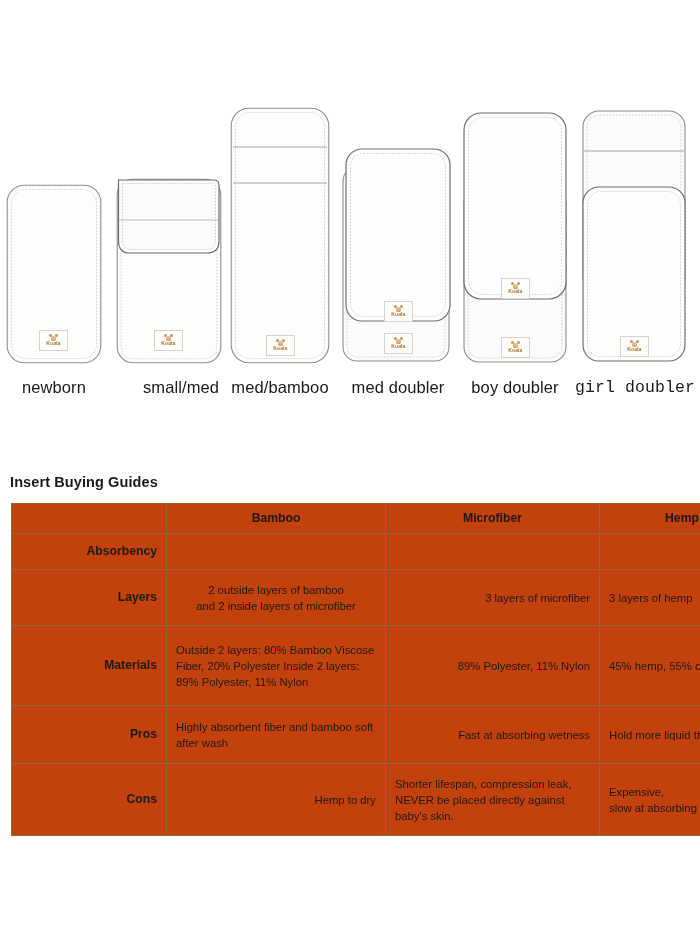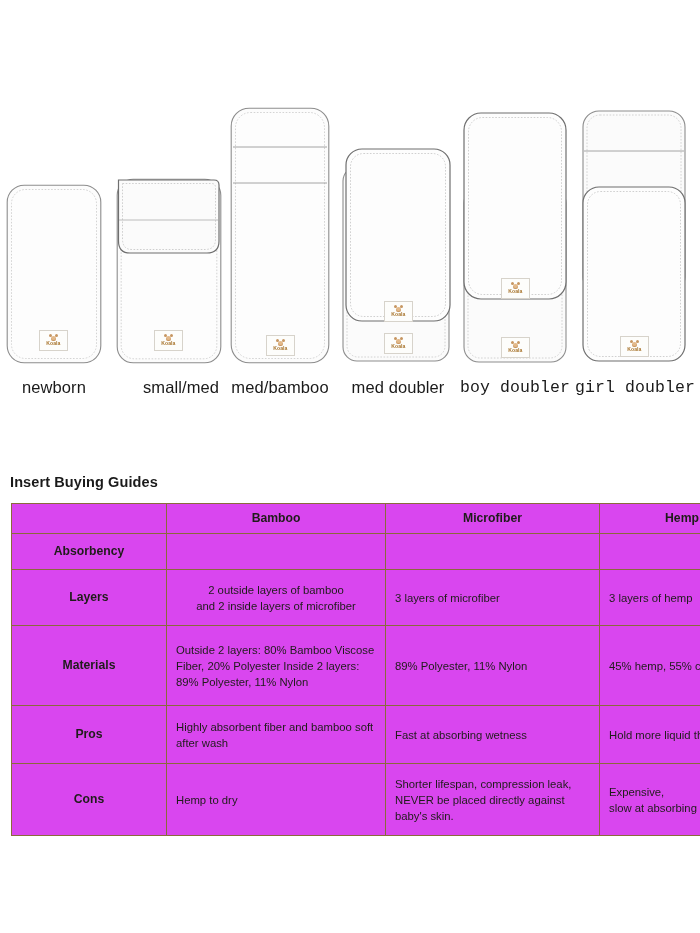--- a/index.html
+++ b/index.html
@@ -108,38 +108,38 @@
     table-layout: fixed;
   }
   #guides-table td, #guides-table th {
     border: 1px solid #8a6a3c;
     padding: 6px 9px;
     vertical-align: middle;
     font-size: 11.3px;
     color: #1f1c1a;
     font-weight: normal;
     line-height: 1.42;
-    background: #d946ef;
+    background: #c2410c;
   }
   #guides-table .col-head {
     text-align: center;
     font-weight: bold;
     font-size: 12.2px;
     height: 12px;
   }
   #guides-table .row-head {
-    text-align: center;
+    text-align: right;
     font-weight: bold;
     font-size: 12.2px;
   }
   #guides-table .cell-text {
     text-align: left;
   }
   #guides-table .cell-center {
-    text-align: left;
+    text-align: right;
   }
   .c0 { width: 136px; }
   .c1 { width: 200px; }
   .c2 { width: 195px; }
   .c3 { width: 146px; }
 </style>
 </head>
 <body>
 
 <div id="insert-diagram">
@@ -233,21 +233,21 @@
         </span>
       <span class="brandword" style="font-size:5.4px;">Koala</span>
     </div>
     <div class="brand-tag" style="left:39px; top:227px; width:27px; height:19px;">
       <span class="bear">
           <i></i>
         </span>
       <span class="brandword" style="font-size:5.4px;">Koala</span>
     </div>
   </div>
-  <div class="insert-label" style="left:455px; width:120px;font-family:Liberation Mono, monospace;">boy doubler</div>
+  <div class="insert-label" style="left:455px; width:120px;">boy doubler</div>
 
   <div class="insert-figure" style="left:581px; top:108px; width:106px; height:256px;">
     <svg width="106" height="256" viewBox="0 0 106 256">
 
       <rect x="2" y="3" width="102" height="182" rx="16" ry="16" fill="#fbfbfb" stroke="#8d8d8d" stroke-width="1.1"></rect>
       <rect x="6" y="7" width="94" height="174" rx="13" ry="13" fill="none" stroke="#c9c9c9" stroke-width="0.8" stroke-dasharray="1.6 1.6"></rect>
       <line x1="3" y1="43" x2="103" y2="43" stroke="#9a9a9a" stroke-width="0.9"></line>
 
       <rect x="2" y="79" width="102" height="174" rx="16" ry="16" fill="#fdfdfd" stroke="#6f6f6f" stroke-width="1.2"></rect>
       <rect x="6.5" y="83.5" width="93" height="165" rx="13" ry="13" fill="none" stroke="#c4c4c4" stroke-width="0.8" stroke-dasharray="1.6 1.6"></rect>

